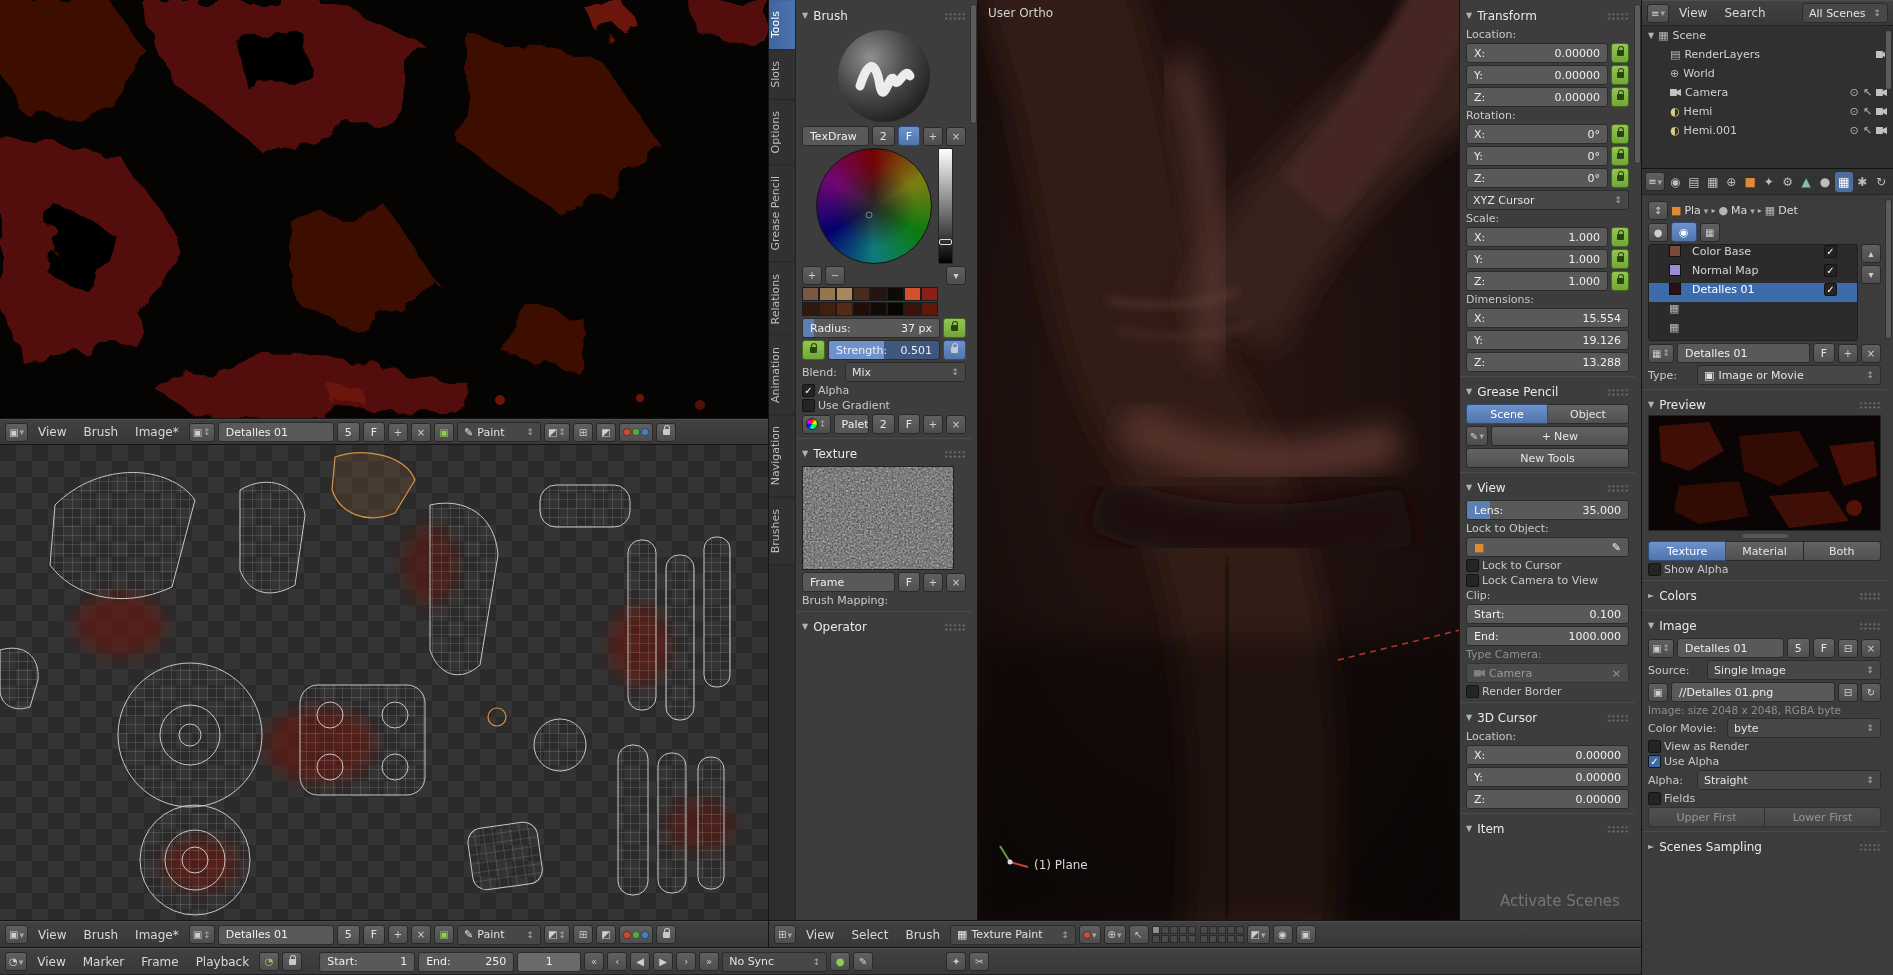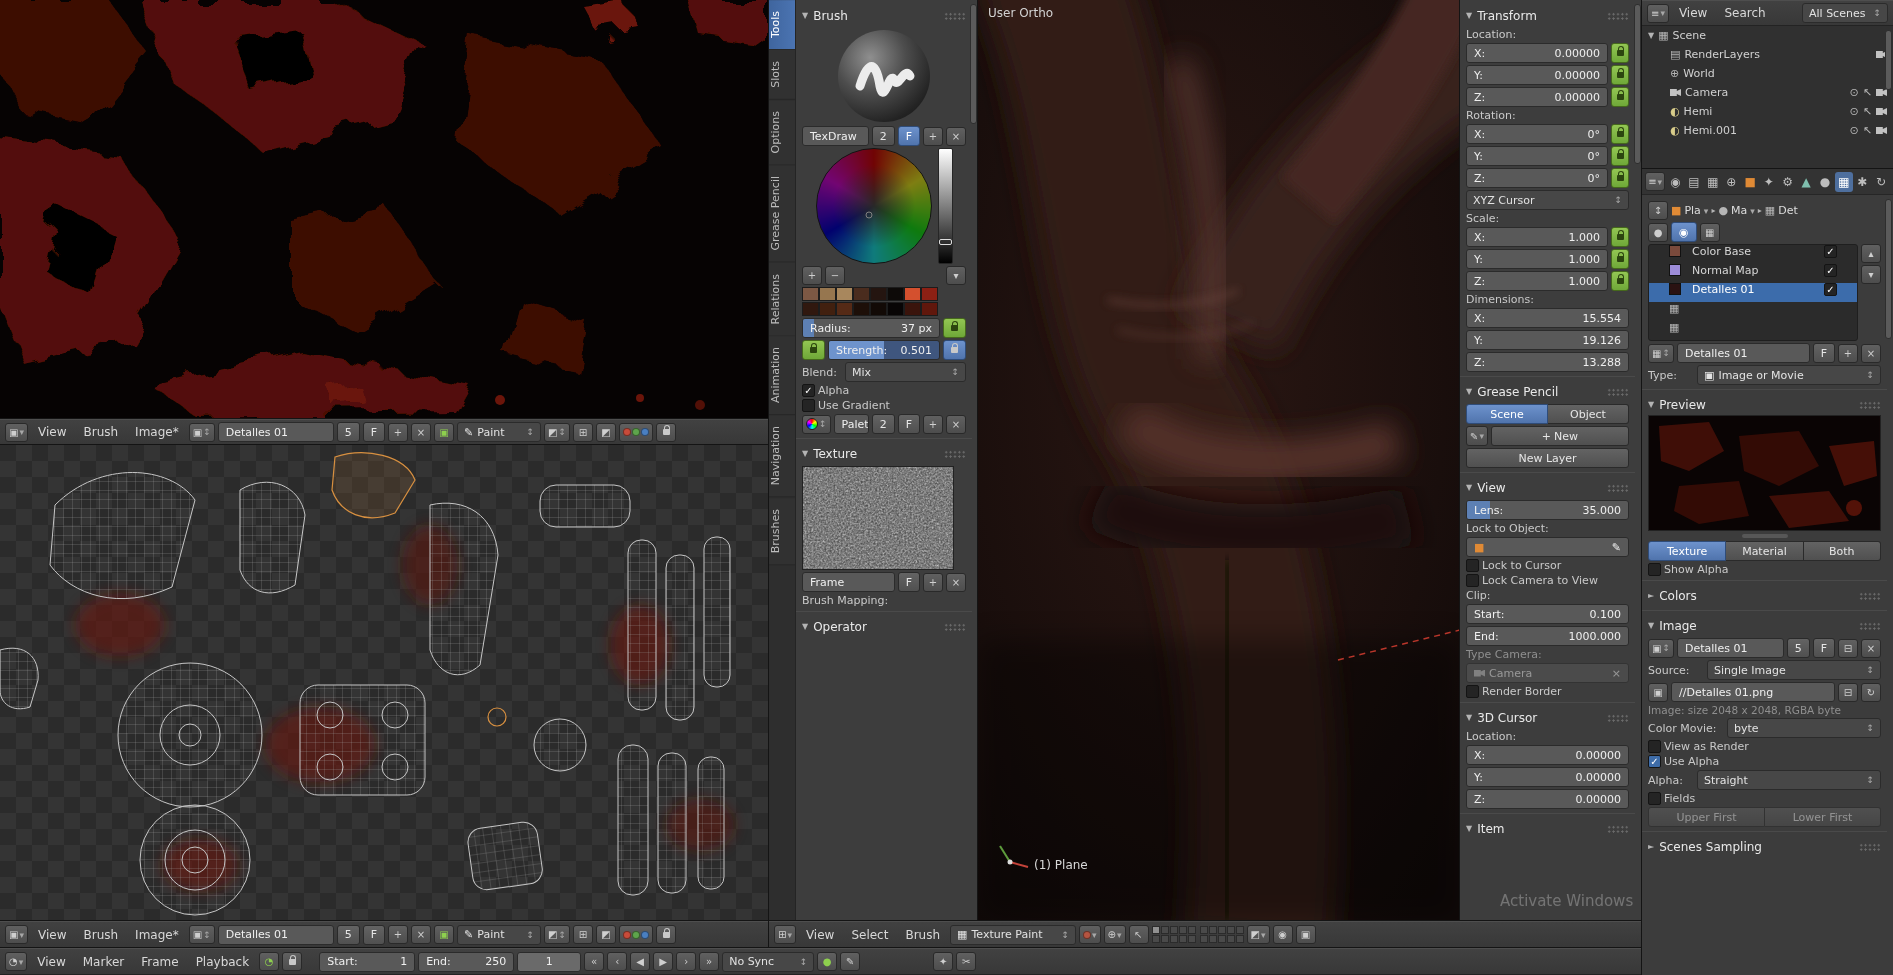--- a/index.html
+++ b/index.html
@@ -564,21 +564,21 @@
         <div class="ib" style="height:20px">
             <span>✎</span>
             <span class="dd">▾</span>
           </div>
         <div class="b" style="flex:1">
             <span>+</span>
             <span>New</span>
           </div>
       </div>
       <div class="row">
-          <div class="b" style="flex:1">New Layer</div>
+          <div class="b" style="flex:1">New Tools</div>
         </div>
       <div class="psep"></div>
       <div class="ph">
           <span class="tri">▼</span>
           <span>View</span>
           <span class="grip"></span>
         </div>
       <div class="row">
           <div class="f sl" style="flex:1">
             <div class="fill" style="width:14%"></div>
@@ -750,21 +750,21 @@
       </div>
     <div class="f" style="width:64px;justify-content:center;background:#6a6a6a">
         <span>1</span>
       </div>
     <div class="ib">«</div>
     <div class="ib">‹</div>
     <div class="ib">◀</div>
     <div class="ib">▶</div>
     <div class="ib">›</div>
     <div class="ib">»</div>
-    <div class="mn" style="width:92px">
+    <div class="mn" style="width:105px">
         <span>No Sync</span>
         <span class="dd mlauto">↕</span>
       </div>
     <div class="ib" style="color:#8ed04e">●</div>
     <div class="ib">✎</div>
     <div class="ib" style="margin-left:70px">✦</div>
     <div class="ib">✂</div>
   </div>
 
   <div class="A" style="left:1642px;top:0;width:251px;height:169px;background:#303030">
@@ -1020,14 +1020,14 @@
       <div class="psep"></div>
       <div class="ph">
           <span class="tri">►</span>
           <span>Scenes Sampling</span>
           <span class="grip"></span>
         </div>
     </div>
     <div class="sb" style="top:30px;height:140px"></div>
   </div>
 
-  <div class="wm">Activate Windows</div>
+  <div class="wm">Activate Scenes</div>
 </div>
 
 </body></html>

